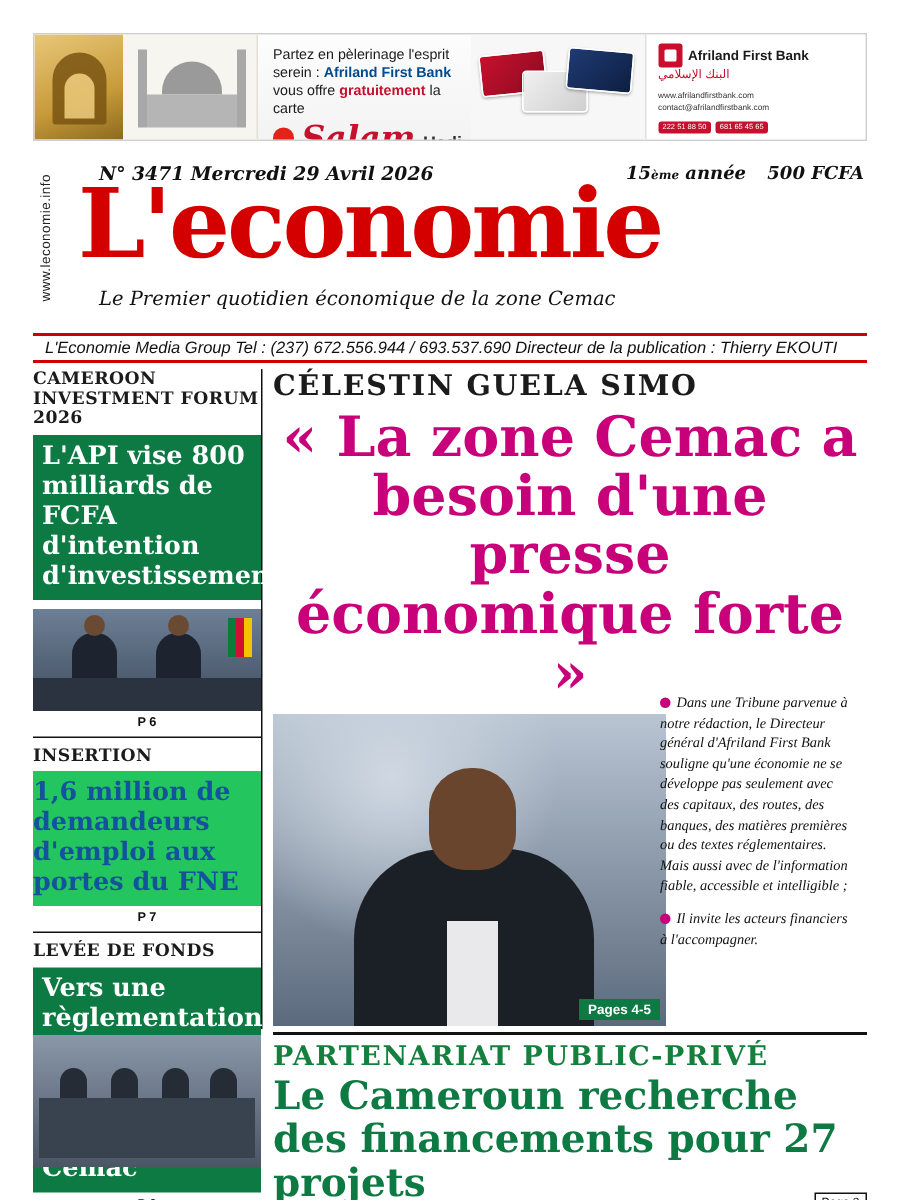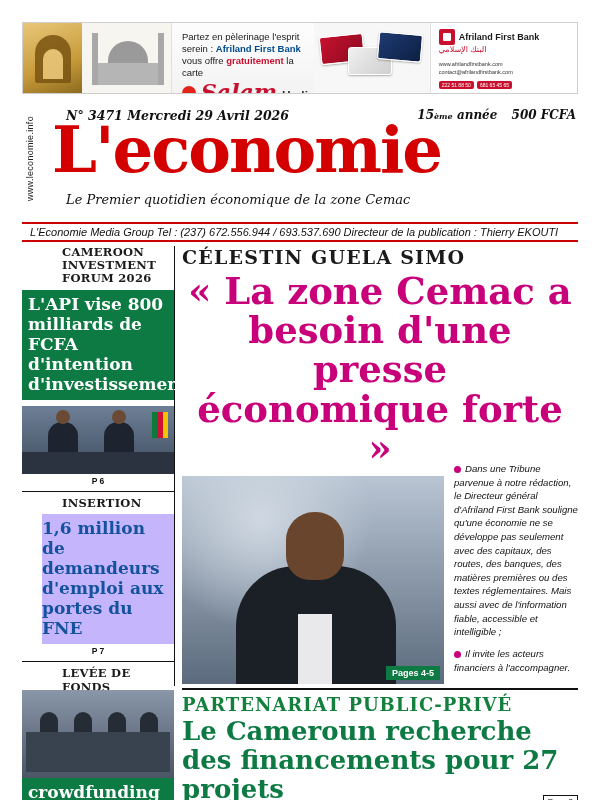--- a/index.html
+++ b/index.html
@@ -163,29 +163,28 @@
   .rule-red2 {
     position: absolute; left: 22px; top: 240px; width: 556px; height: 2px; background: #c00;
   }
 
   
   .left-col { position: absolute; left: 22px; top: 246px; width: 152px; }
   .kicker {
     font-family: "DejaVu Serif", serif; font-weight: bold;
     font-size: 11.5px; color: #1b1b1b; line-height: 1.15; letter-spacing: .3px;
     text-transform: uppercase;
-    margin-left: 40px;
   }
   .head-box {
     background: #0e7a43; color: #fff;
     font-family: "DejaVu Serif", serif; font-weight: bold;
     font-size: 17px; line-height: 1.18; padding: 4px 6px 6px 6px;
     margin-top: 4px;
   }
-  .head-box.blue { background: #c4b5fd; color: #15529e; padding-left: 0; margin-left: 20px; }
+  .head-box.blue { background: #22c55e; color: #15529e; padding-left: 0; }
   .photo {
     margin-top: 6px; width: 152px; height: 68px;
     background: linear-gradient(180deg,#6d7f96 0%, #3f4c5e 100%);
     position: relative; overflow: hidden;
   }
   .photo .table { position:absolute; left:0; bottom:0; width:100%; height:22px; background:#2b3340; }
   .photo .p1,.photo .p2 {
     position:absolute; bottom: 18px; width: 30px; height: 34px;
     background:#1d2430; border-radius: 14px 14px 0 0;
   }
@@ -246,22 +245,22 @@
     background:#6a452e; border-radius: 28px 28px 24px 24px;
   }
   .pages-badge {
     position: absolute; right: 4px; bottom: 4px;
     background: #0e7a43; color: #fff; font-size: 9px; font-weight: bold;
     padding: 2px 6px;
   }
 
   
   .side-text {
-    position: absolute; left: 454px; top: 462px; width: 126px;
-    font-family: Liberation Sans, sans-serif;
+    position: absolute; left: 440px; top: 462px; width: 126px;
+    font-family: Liberation Serif, serif;
     font-size: 9.6px; line-height: 1.42; color: #111; font-style: italic;
   }
   .side-text p { margin-bottom: 8px; }
   .bullet {
     display:inline-block; width: 7px; height: 7px; background: #c8007a;
     border-radius: 50%; margin-right: 4px; vertical-align: middle;
   }
 
   
   .bottom { position: absolute; left: 182px; top: 688px; width: 396px; }

